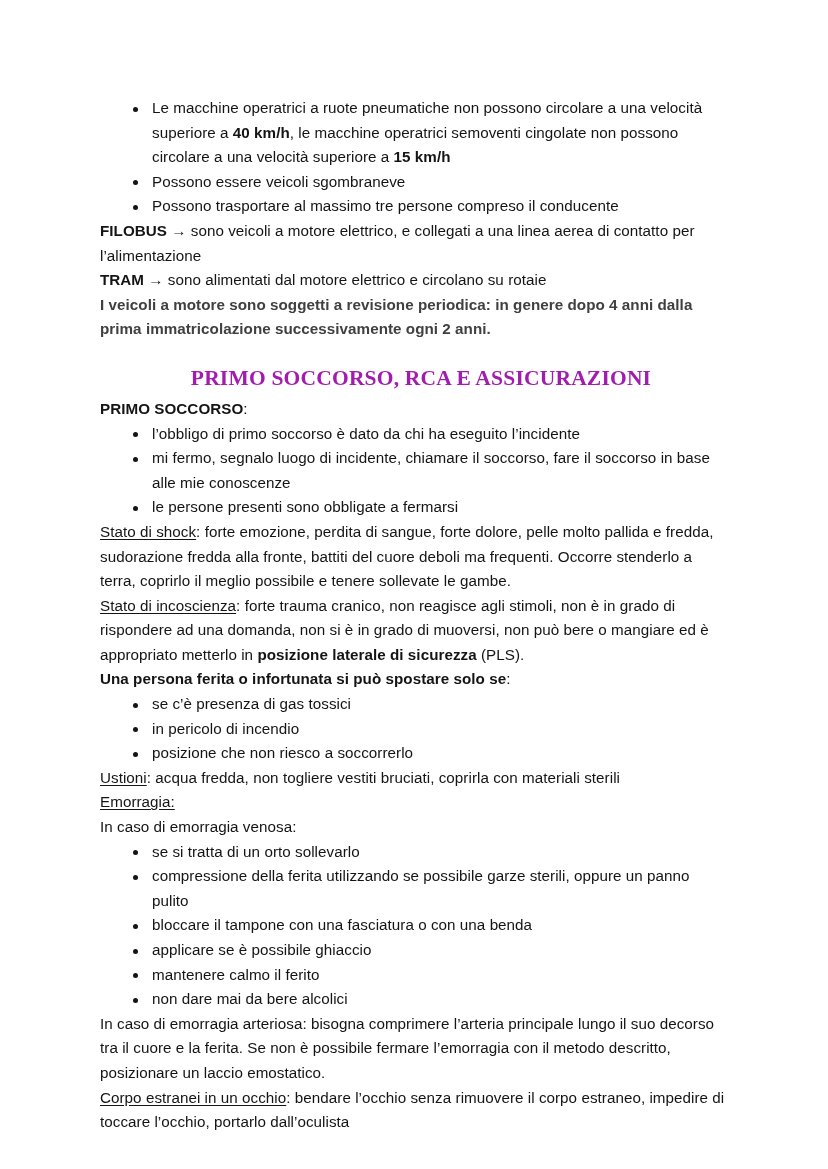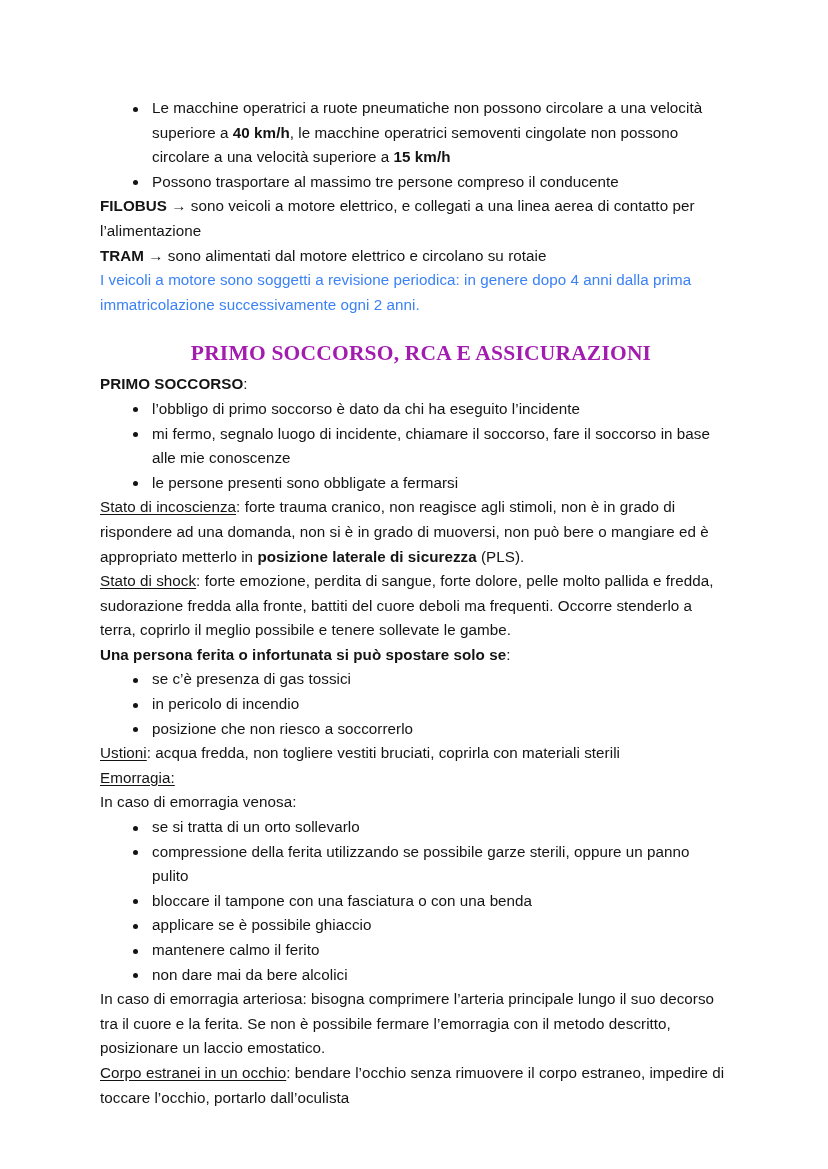--- a/index.html
+++ b/index.html
@@ -50,22 +50,22 @@
     left: 33px;
     top: 10.5px;
     width: 5px;
     height: 5px;
     border-radius: 50%;
     background: #141414;
   }
   .b { font-weight: bold; }
   .u { text-decoration: underline; text-underline-offset: 2px; }
   .blue {
-    color: #3b82f6;
-    font-weight: normal;
+    color: #404040;
+    font-weight: bold;
   }
   h1.section-heading {
     margin: 0;
     padding: 0;
     font-family: "Liberation Serif", "DejaVu Serif", serif;
     font-weight: bold;
     font-size: 21.5px;
     line-height: 28px;
     color: #a21caf;
     text-align: center;
@@ -77,20 +77,21 @@
   .arrow { font-weight: normal; }
 </style>
 </head>
 <body>
 
 <div class="page">
   <div class="doc">
 
     <ul class="bullets">
       <li><span>Le macchine operatrici a ruote pneumatiche non possono circolare a una velocità superiore a </span><span class="b">40 km/h</span><span>, le macchine operatrici semoventi cingolate non possono circolare a una velocità superiore a </span><span class="b">15 km/h</span></li>
+      <li><span>Possono essere veicoli sgombraneve</span></li>
       <li><span>Possono trasportare al massimo tre persone compreso il conducente</span></li>
     </ul>
 
     <p class="para"><span class="b">FILOBUS</span><span class="arrow"> → </span><span>sono veicoli a motore elettrico, e collegati a una linea aerea di contatto per l’alimentazione</span></p>
 
     <p class="para"><span class="b">TRAM</span><span class="arrow"> → </span><span>sono alimentati dal motore elettrico e circolano su rotaie</span></p>
 
     <p class="para blue">I veicoli a motore sono soggetti a revisione periodica: in genere dopo 4 anni dalla prima immatricolazione successivamente ogni 2 anni.</p>
 
     <div class="gap-before-heading"></div>
@@ -98,23 +99,23 @@
     <div class="gap-after-heading"></div>
 
     <p class="para"><span class="b">PRIMO SOCCORSO</span><span>:</span></p>
 
     <ul class="bullets">
       <li><span>l’obbligo di primo soccorso è dato da chi ha eseguito l’incidente</span></li>
       <li><span>mi fermo, segnalo luogo di incidente, chiamare il soccorso, fare il soccorso in base alle mie conoscenze</span></li>
       <li><span>le persone presenti sono obbligate a fermarsi</span></li>
     </ul>
 
+    <p class="para"><span class="u">Stato di shock</span><span>: </span><span>forte emozione, perdita di sangue, forte dolore, pelle molto pallida e fredda, sudorazione fredda alla fronte, battiti del cuore deboli ma frequenti. Occorre stenderlo a terra, coprirlo il meglio possibile e tenere sollevate le gambe.</span></p>
+
     <p class="para"><span class="u">Stato di incoscienza</span><span>: </span><span>forte trauma cranico, non reagisce agli stimoli, non è in grado di rispondere ad una domanda, non si è in grado di muoversi, non può bere o mangiare ed è appropriato metterlo in </span><span class="b">posizione laterale di sicurezza</span><span> (PLS).</span></p>
-
-    <p class="para"><span class="u">Stato di shock</span><span>: </span><span>forte emozione, perdita di sangue, forte dolore, pelle molto pallida e fredda, sudorazione fredda alla fronte, battiti del cuore deboli ma frequenti. Occorre stenderlo a terra, coprirlo il meglio possibile e tenere sollevate le gambe.</span></p>
 
     <p class="para"><span class="b">Una persona ferita o infortunata si può spostare solo se</span><span>:</span></p>
 
     <ul class="bullets">
       <li><span>se c’è presenza di gas tossici</span></li>
       <li><span>in pericolo di incendio</span></li>
       <li><span>posizione che non riesco a soccorrerlo</span></li>
     </ul>
 
     <p class="para"><span class="u">Ustioni</span><span>: </span><span>acqua fredda, non togliere vestiti bruciati, coprirla con materiali sterili</span></p>

